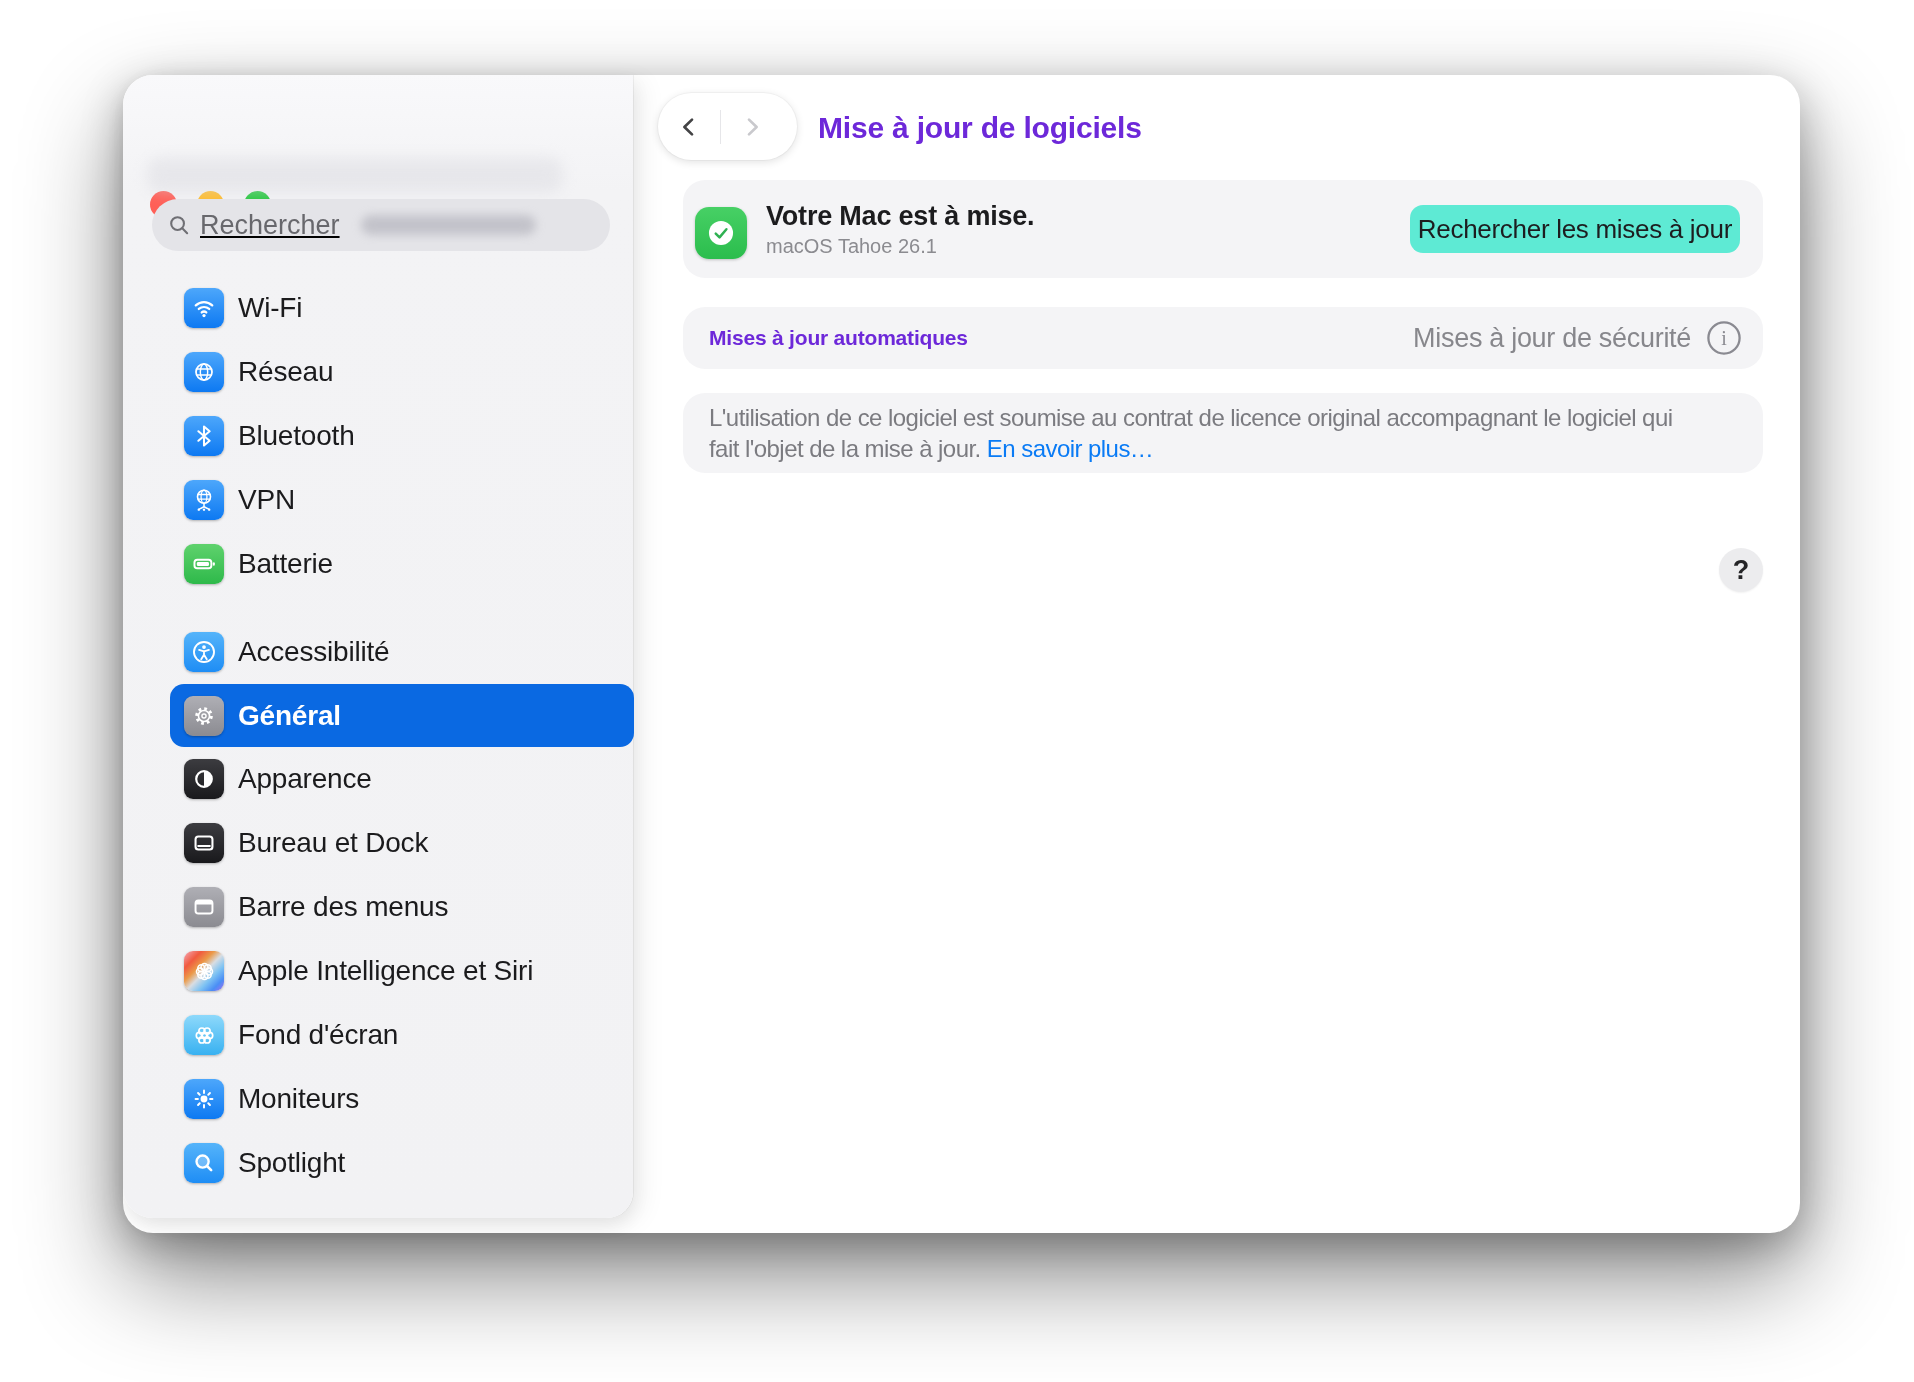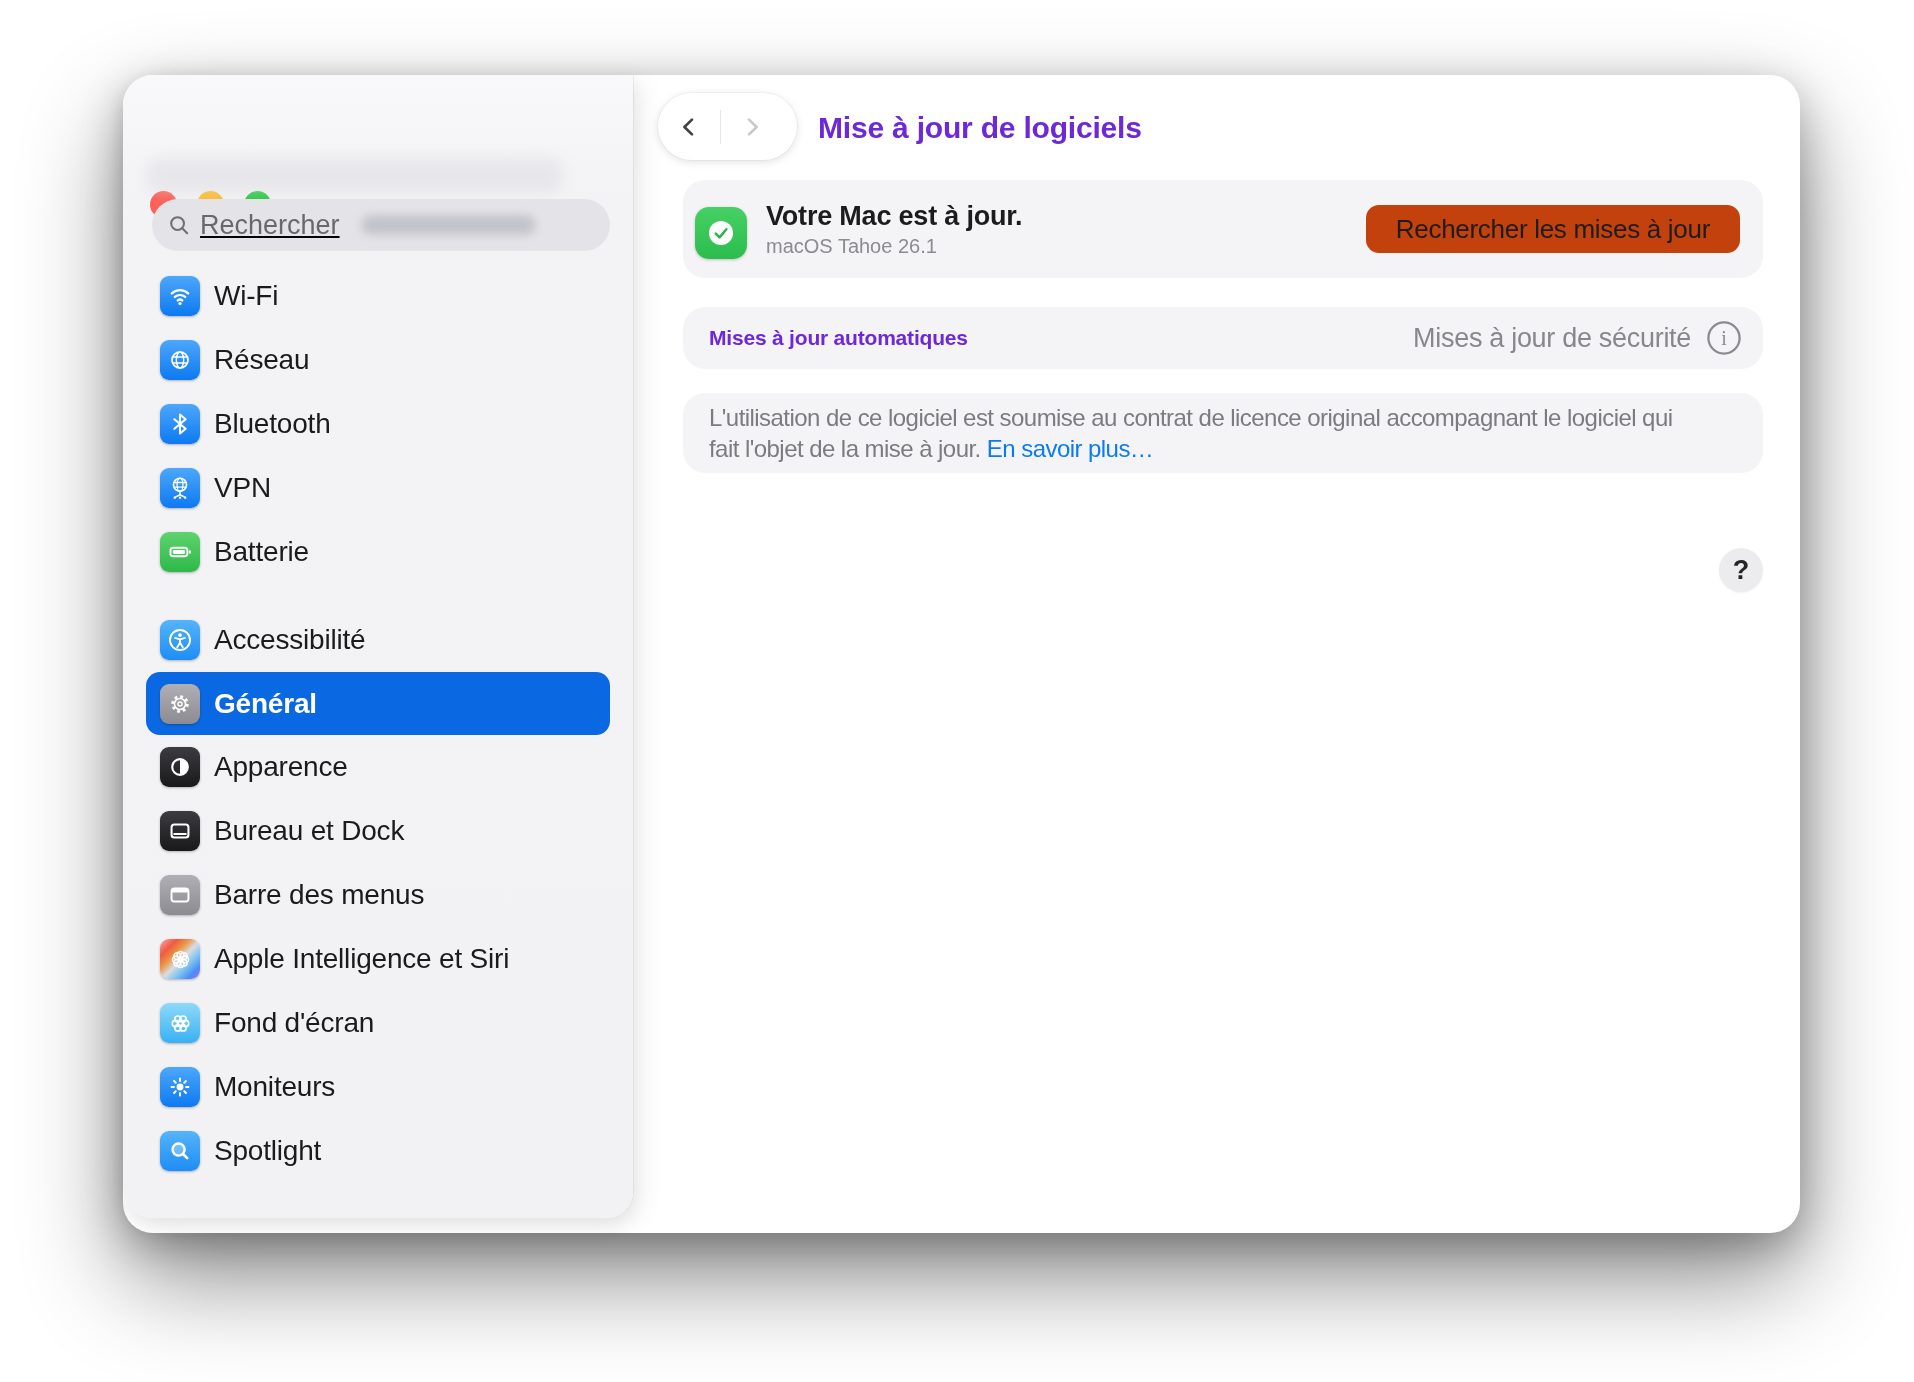--- a/index.html
+++ b/index.html
@@ -32,21 +32,21 @@
     position:absolute;left:29px;top:124px;width:458px;height:52px;border-radius:26px;
     background:#e4e4e8;display:flex;align-items:flex-start;text-decoration:underline;
   }
   .search svg{position:absolute;left:16px;top:15px;}
   .search input{
     border:none;outline:none;background:transparent;width:100%;height:100%;
     padding:0 20px 0 48px;font-size:27px;color:#3c3c40;
     font-family:inherit;
   }
   .search input::placeholder{color:#68686d;opacity:1;}
-  .nav{position:absolute;left:0;top:189px;width:510px;}
+  .nav{position:absolute;left:0;top:201px;width:510px;padding-left:24px;}
   .group2{margin-top:24px;}
   .row{height:64px;display:flex;align-items:center;padding-left:37px;cursor:default;}
   .row .label{font-size:28px;color:#1b1b1d;margin-left:14px;letter-spacing:-.2px;}
   .row.sel{margin:0 23px;padding-left:14px;height:63px;border-radius:14px;background:#0a69e2;}
   .row.sel .label{color:#ffffff;font-weight:600;}
   .tile{
     width:40px;height:40px;border-radius:9px;flex:0 0 40px;
     display:flex;align-items:center;justify-content:center;
     box-shadow:0 1px 2.5px rgba(0,0,0,.28);
   }
@@ -74,21 +74,21 @@
   .check-tile{
     position:absolute;left:12px;top:27px;width:52px;height:52px;border-radius:14px;
     background:linear-gradient(180deg,#47d065,#2bbd4d);
     display:flex;align-items:center;justify-content:center;
     box-shadow:0 1px 3px rgba(0,0,0,.22);
   }
   .uc-title{position:absolute;left:83px;top:21px;font-size:27px;font-weight:600;color:#1c1c1e;letter-spacing:-.2px;}
   .uc-sub{position:absolute;left:83px;top:55px;font-size:20px;color:#8b8b90;}
   .uc-btn{
     position:absolute;right:23px;top:25px;height:48px;border:none;border-radius:13px;
-    background:#c2410c;padding:0 30px;font-size:26px;color:#1d1d1f;letter-spacing:-.3px;
+    background:#5eead4;padding:0 8px;font-size:26px;color:#1d1d1f;letter-spacing:-.3px;
     font-family:inherit;cursor:default;
   }
   .card2{top:232px;height:62px;display:flex;align-items:center;padding:0 20px 0 26px;box-sizing:border-box;}
   .au-label{font-size:21px;font-weight:600;color:#6d28d9;letter-spacing:-.2px;}
   .au-spacer{flex:1;}
   .au-value{font-size:27px;color:#87878c;letter-spacing:-.3px;}
   .info-btn{border:none;background:transparent;padding:0;margin-left:14px;width:38px;height:38px;cursor:default;}
   .card3{top:318px;height:80px;padding:9px 26px;box-sizing:border-box;overflow:hidden;}
   .lic{font-size:24px;line-height:31px;color:#7b7b80;letter-spacing:-.55px;white-space:nowrap;}
   .lic a{color:#0a7bf5;text-decoration:none;}
@@ -305,21 +305,21 @@
 
     <div class="page-title">Mise à jour de logiciels</div>
 
     <div class="card card1">
       <div class="check-tile">
         <svg width="38" height="38" viewBox="0 0 52 52" fill="none">
           <circle cx="26" cy="26" r="16.5" fill="#fff"></circle>
           <path d="M18.8 26.8l5.2 5.2 9.4-11.2" stroke="#2fb152" stroke-width="3.4" stroke-linecap="round" stroke-linejoin="round"></path>
         </svg>
       </div>
-      <div class="uc-title">Votre Mac est à jour.</div>
+      <div class="uc-title">Votre Mac est à mise.</div>
       <div class="uc-sub">macOS Tahoe 26.1</div>
       <button class="uc-btn">Rechercher les mises à jour</button>
     </div>
 
     <div class="card card2">
       <span class="au-label">Mises à jour automatiques</span>
       <span class="au-spacer"></span>
       <span class="au-value">Mises à jour de sécurité</span>
       <button class="info-btn">
         <svg width="38" height="38" viewBox="0 0 38 38" fill="none">

